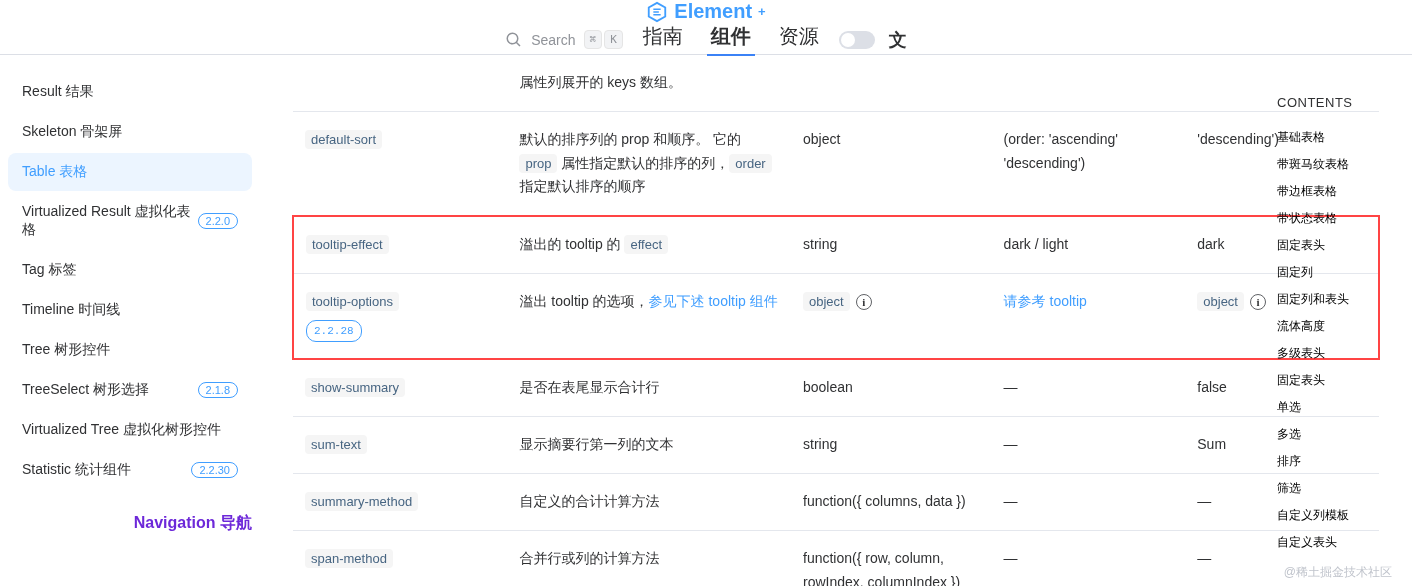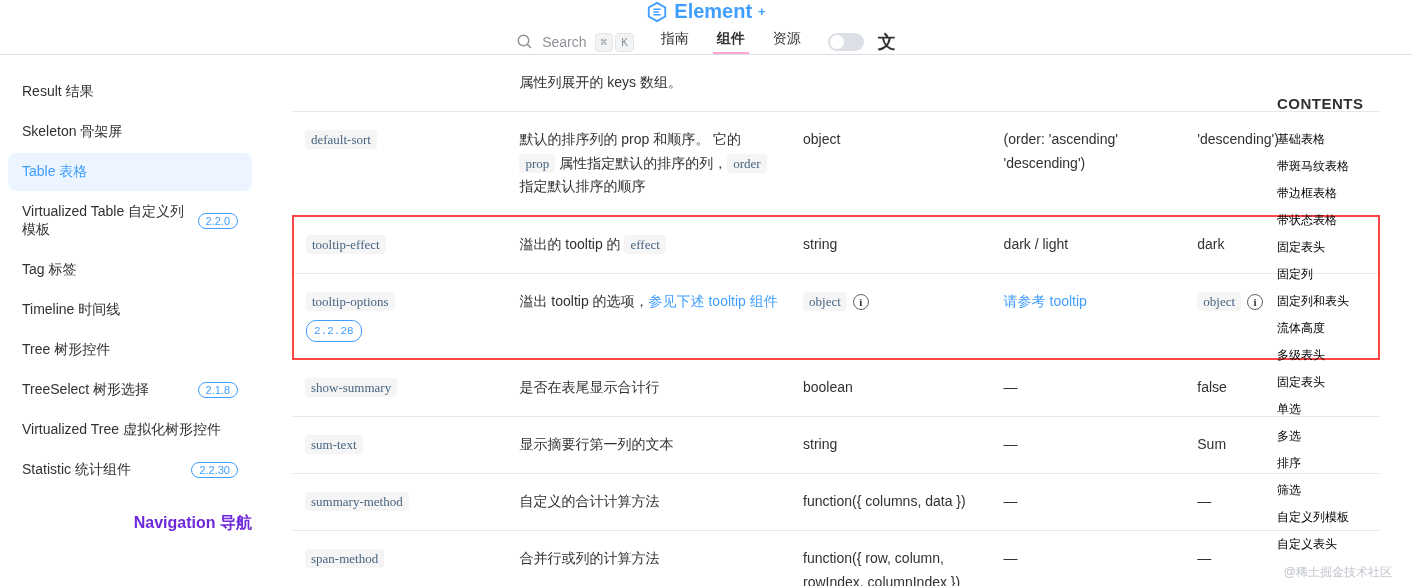--- a/index.html
+++ b/index.html
@@ -2,27 +2,27 @@
 <html><head>
   <meta charset="utf-8">
   <style>
     * { margin: 0; padding: 0; box-sizing: border-box; }
     body { font-family: -apple-system, BlinkMacSystemFont, "Segoe UI", Helvetica, Arial, sans-serif; background: #fff; color: #303133; font-size: 14px; }
     
     
     .header { display: flex; align-items: center; justify-content: space-between; height: 55px; border-bottom: 1px solid #dcdfe6; padding: 0 20px; position: fixed; top: 0; left: 0; right: 0; background: #fff; z-index: 100; flex-direction: column; }
     .logo { display: flex; align-items: center; gap: 6px; color: #409eff; font-weight: 600; font-size: 20px; }
     .logo-icon { width: 22px; height: 22px; }
-    .header-right { display: flex; align-items: center; gap: 23px; }
+    .header-right { display: flex; align-items: center; gap: 16px; }
     .search-box { display: flex; align-items: center; gap: 8px; color: #909399; cursor: pointer; }
     .kbd-group { display: flex; gap: 2px; }
     .kbd { background: #f2f3f5; border: 1px solid #e5e5e5; border-radius: 4px; padding: 2px 5px; font-size: 11px; font-family: monospace; }
     .nav-links { display: flex; gap: 20px; }
-    .nav-link { color: #303133; text-decoration: none; font-size: 14px; padding: 0 4px 4px; }
-    .nav-link.active { color: #303133; font-weight: 600; border-bottom: 2px solid #f9a8d4; }
+    .nav-link { color: #303133; text-decoration: none; font-size: 20px; padding: 0 4px 4px; }
+    .nav-link.active { color: #303133; font-weight: 600; border-bottom: 2px solid #3b82f6; }
     .header-extra { display: flex; align-items: center; gap: 14px; }
     .theme-toggle { width: 36px; height: 18px; background: #dcdfe6; border-radius: 10px; position: relative; cursor: pointer; }
     .theme-toggle::before { content: ""; width: 14px; height: 14px; background: #fff; border-radius: 50%; position: absolute; top: 2px; left: 2px; }
     .lang-icon { font-size: 18px; font-weight: bold; cursor: pointer; }
     
     
     .watermark { position: fixed; right: 20px; bottom: 5px; color: #c0c4cc; font-size: 12px; z-index: 200; }
     
     
     .container { display: flex; margin-top: 55px; min-height: calc(100vh - 55px); }
@@ -32,28 +32,28 @@
     .sidebar-item { display: flex; align-items: center; justify-content: space-between; padding: 10px 14px; margin: 2px 0; border-radius: 8px; cursor: pointer; font-size: 14px; color: #303133; }
     .sidebar-item.active { background: #ecf5ff; color: #409eff; }
     .sidebar-badge { border: 1px solid #409eff; color: #409eff; font-size: 11px; padding: 1px 7px; border-radius: 10px; }
     .section-title { font-weight: 700; font-size: 16px; margin: 24px 0 8px 4px; color: #6d28d9; text-align: right; }
     
     
     .main { flex: 1; padding: 0 32px 32px; min-width: 0; }
     .doc-table { width: 100%; border-collapse: collapse; }
     .doc-table td { padding: 16px 12px; border-top: 1px solid #e4e7ed; vertical-align: top; font-size: 14px; line-height: 1.7; }
     .doc-table tr:first-child td { border-top: none; }
-    .code-tag { background: #f5f5f5; color: #476582; padding: 2px 6px; border-radius: 4px; font-family: Liberation Serif, serif; font-size: 13px; }
+    .code-tag { background: #f5f5f5; color: #476582; padding: 2px 6px; border-radius: 4px; font-family: Liberation Sans, sans-serif; font-size: 13px; }
     .link { color: #409eff; cursor: pointer; }
     .highlight-box { border: 2.5px solid #ff4444; border-radius: 6px; }
     .info-icon { display: inline-block; width: 16px; height: 16px; border: 1.3px solid #606266; border-radius: 50%; text-align: center; line-height: 14px; font-size: 11px; margin-left: 6px; font-family: serif; font-weight: bold; vertical-align: middle; }
     
     
     .sidebar-right { width: 145px; padding: 40px 10px 20px 10px; position: fixed; right: 0; top: 55px; }
-    .toc-title { font-size: 15px; font-weight: 700; color: #303133; margin-bottom: 14px; letter-spacing: 0.5px; }
+    .toc-title { font-size: 13px; font-weight: 400; color: #303133; margin-bottom: 14px; letter-spacing: 0.5px; }
     .toc-item { font-size: 12px; color: #000000; padding: 5px 0; cursor: pointer; display: block; }
     
     
     .deco-pattern { position: absolute; top: 0; left: 396px; width: 280px; height: 50px; opacity: 0.06; background-image: radial-gradient(#000 1px, transparent 1px); background-size: 6px 6px; z-index: -1; }
   </style>
 </head>
 <body>
 
 <div class="deco-pattern"></div>
 
@@ -96,21 +96,21 @@
         <div class="sidebar-item">
           <span>Result 结果</span>
         </div>
         <div class="sidebar-item">
           <span>Skeleton 骨架屏</span>
         </div>
         <div class="sidebar-item active">
           <span>Table 表格</span>
         </div>
         <div class="sidebar-item">
-          <span>Virtualized Table 自定义列模板</span>
+          <span>Virtualized Result 虚拟化表格</span>
           <span class="sidebar-badge">2.2.0</span>
         </div>
         <div class="sidebar-item">
           <span>Tag 标签</span>
         </div>
         <div class="sidebar-item">
           <span>Timeline 时间线</span>
         </div>
         <div class="sidebar-item">
           <span>Tree 树形控件</span>

